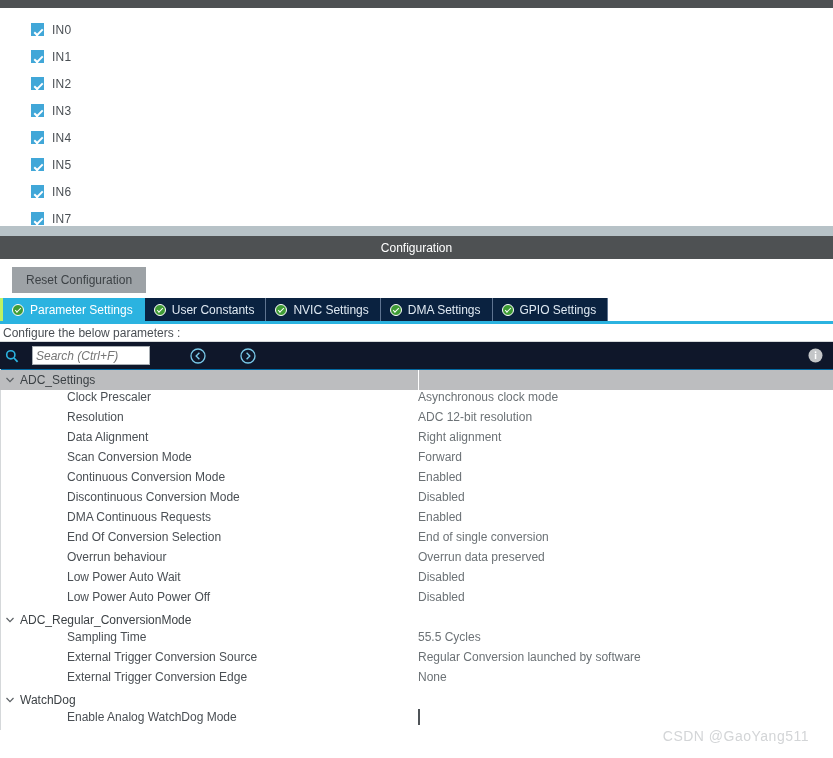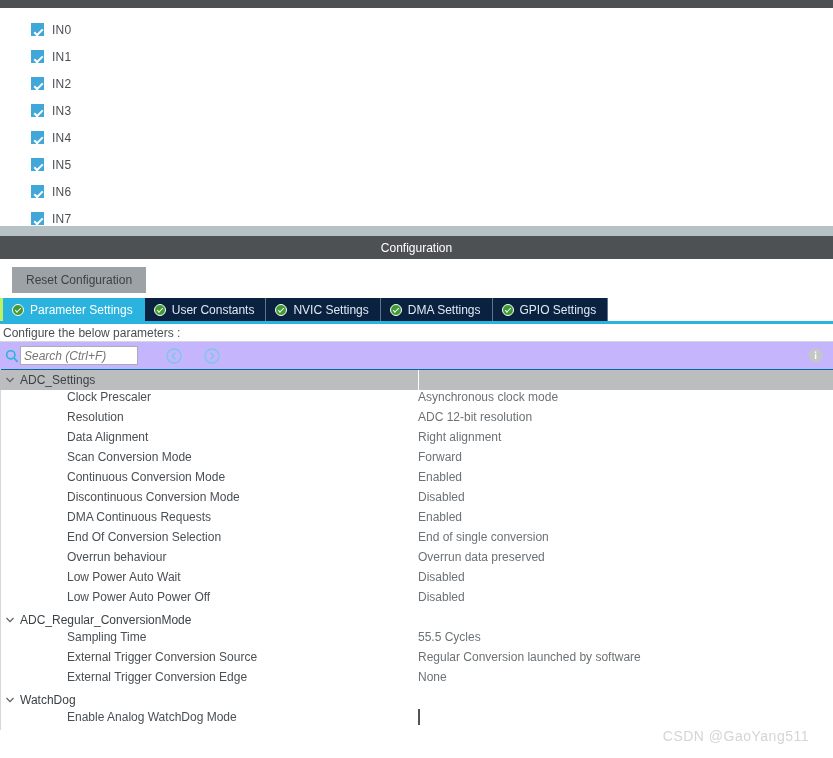--- a/index.html
+++ b/index.html
@@ -159,22 +159,22 @@
     border-bottom: 1px solid #d5d8da;
     background: #ffffff;
   }
 
   
   .search-row {
     height: 27px;
     display: flex;
     align-items: center;
     padding: 0 6px 0 4px;
-    background: #c4b5fd;
-    gap: 0;
+    background: #0f172a;
+    gap: 12px;
   }
   .search-glass {
     width: 16px; height: 16px;
     flex: 0 0 auto;
     display: flex; align-items: center; justify-content: center;
     cursor: pointer;
   }
   .search-input {
     width: 118px;
     height: 19px;

